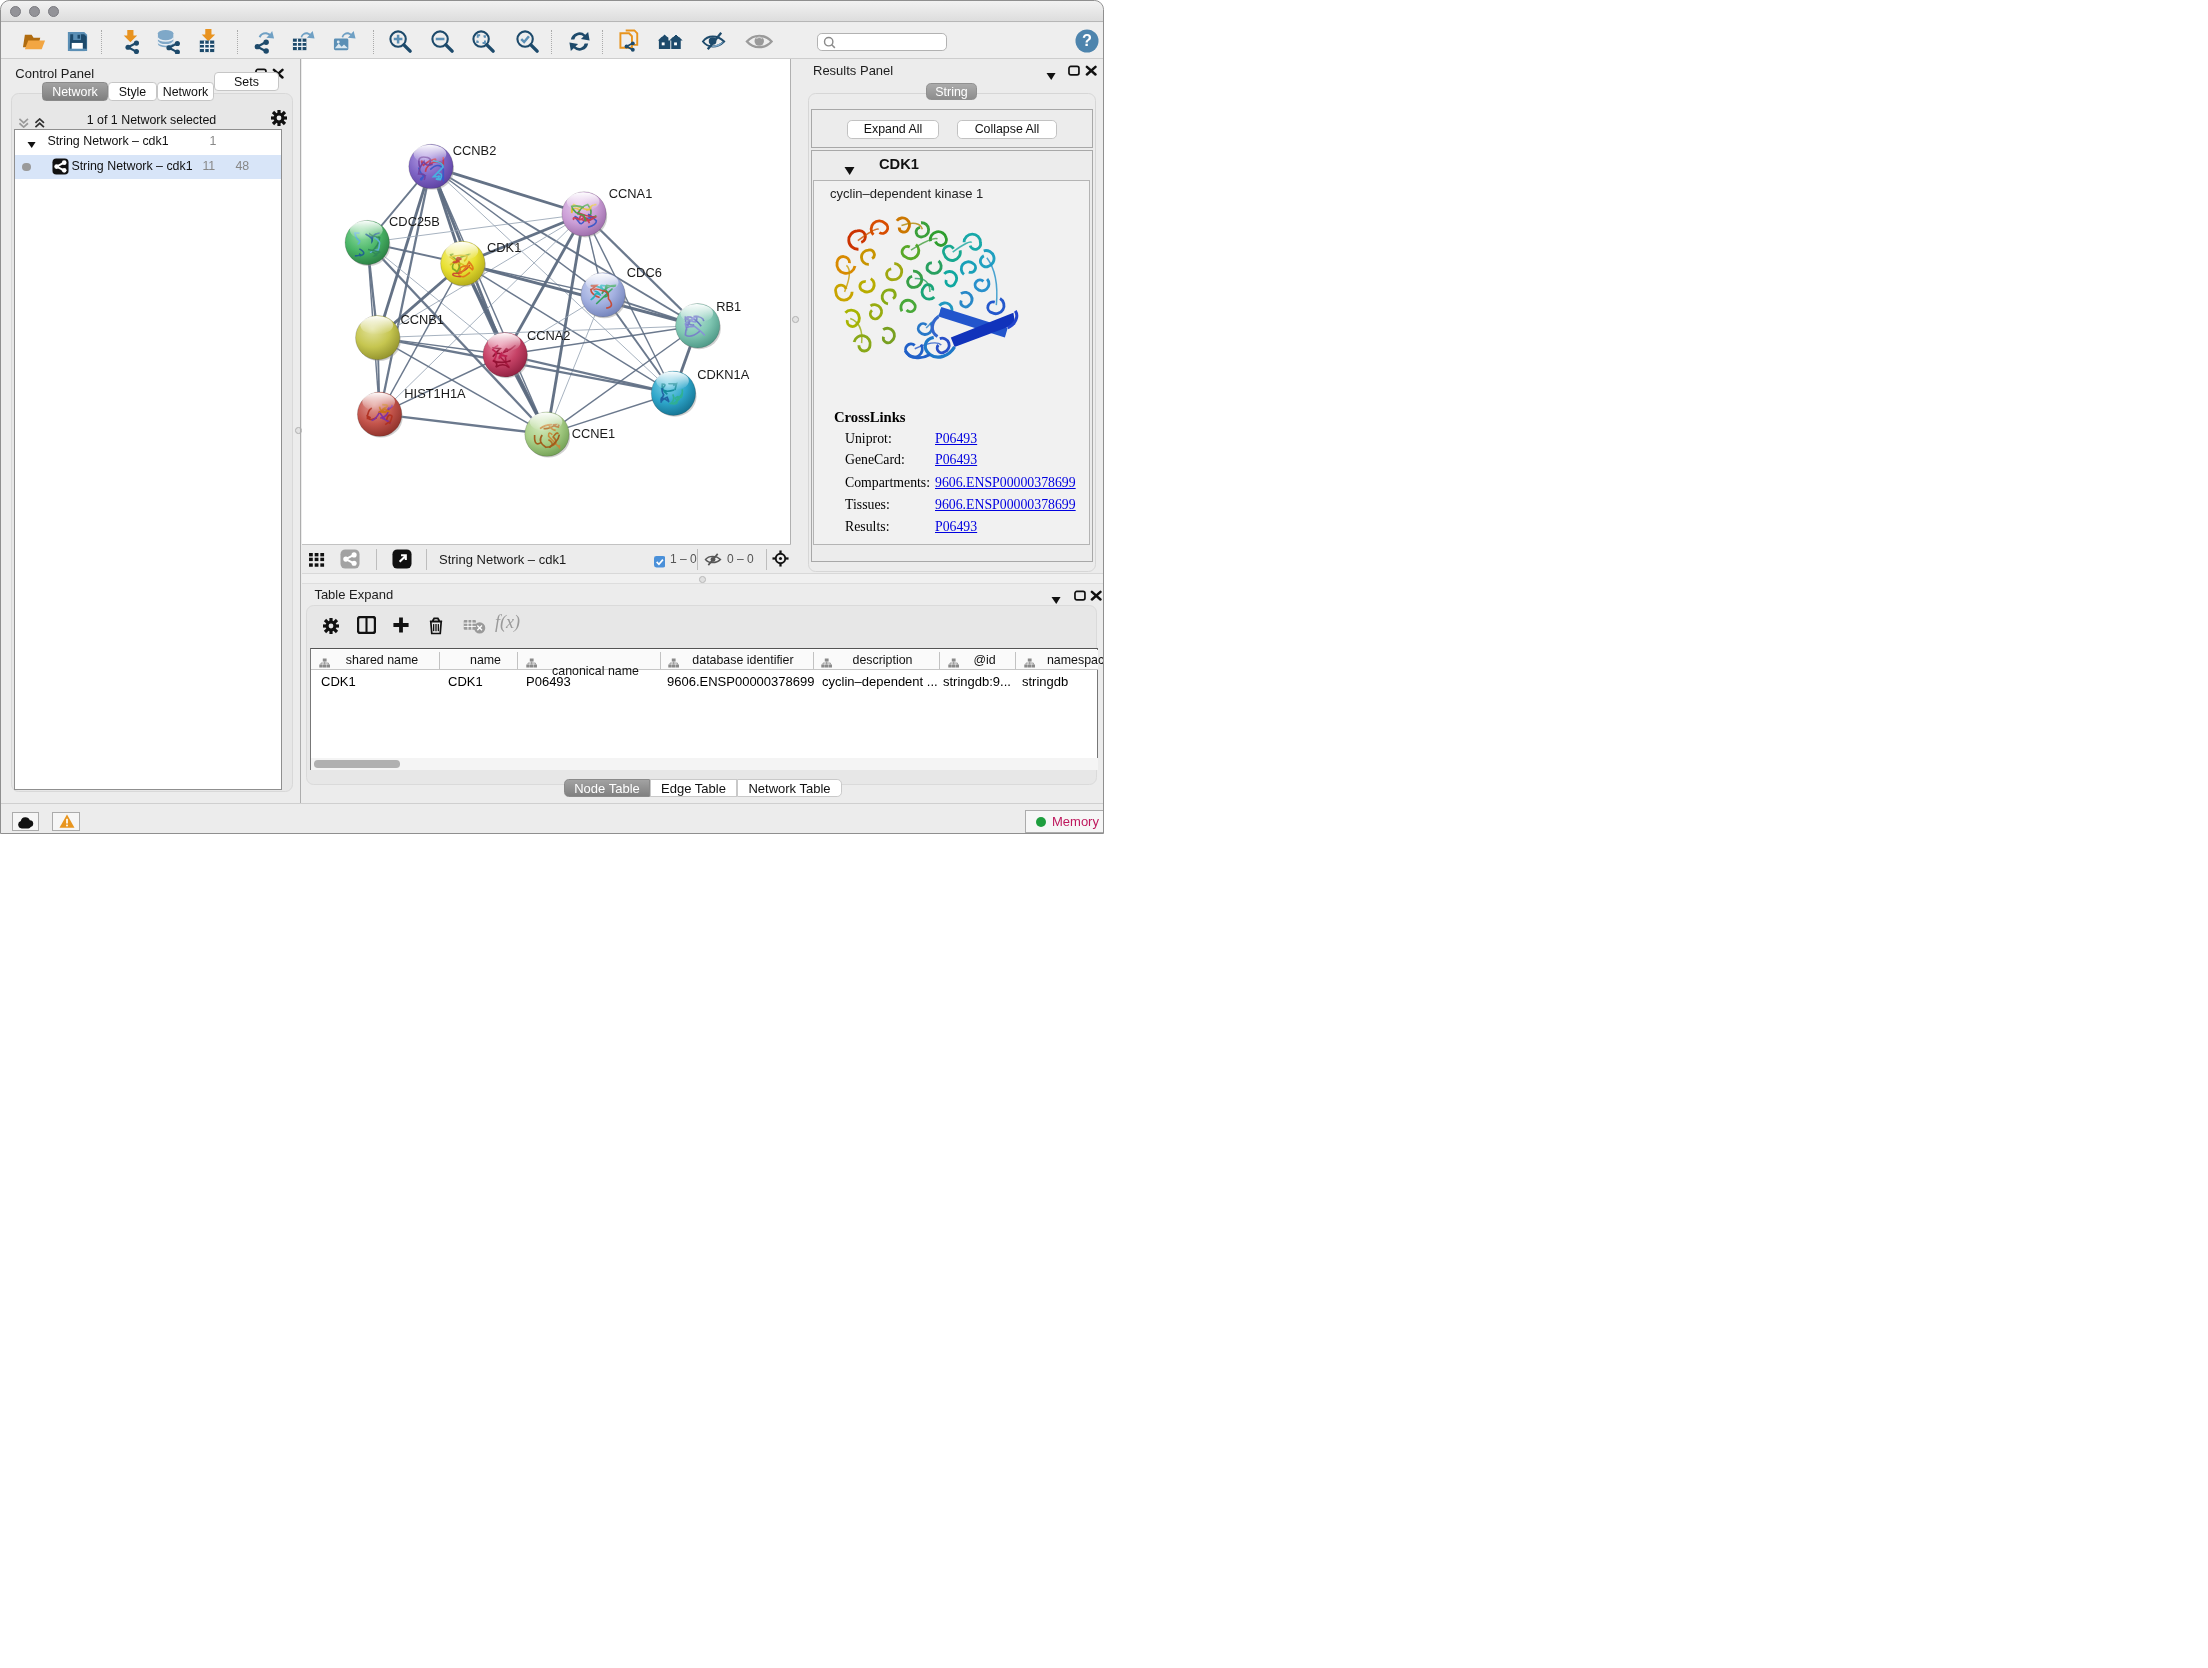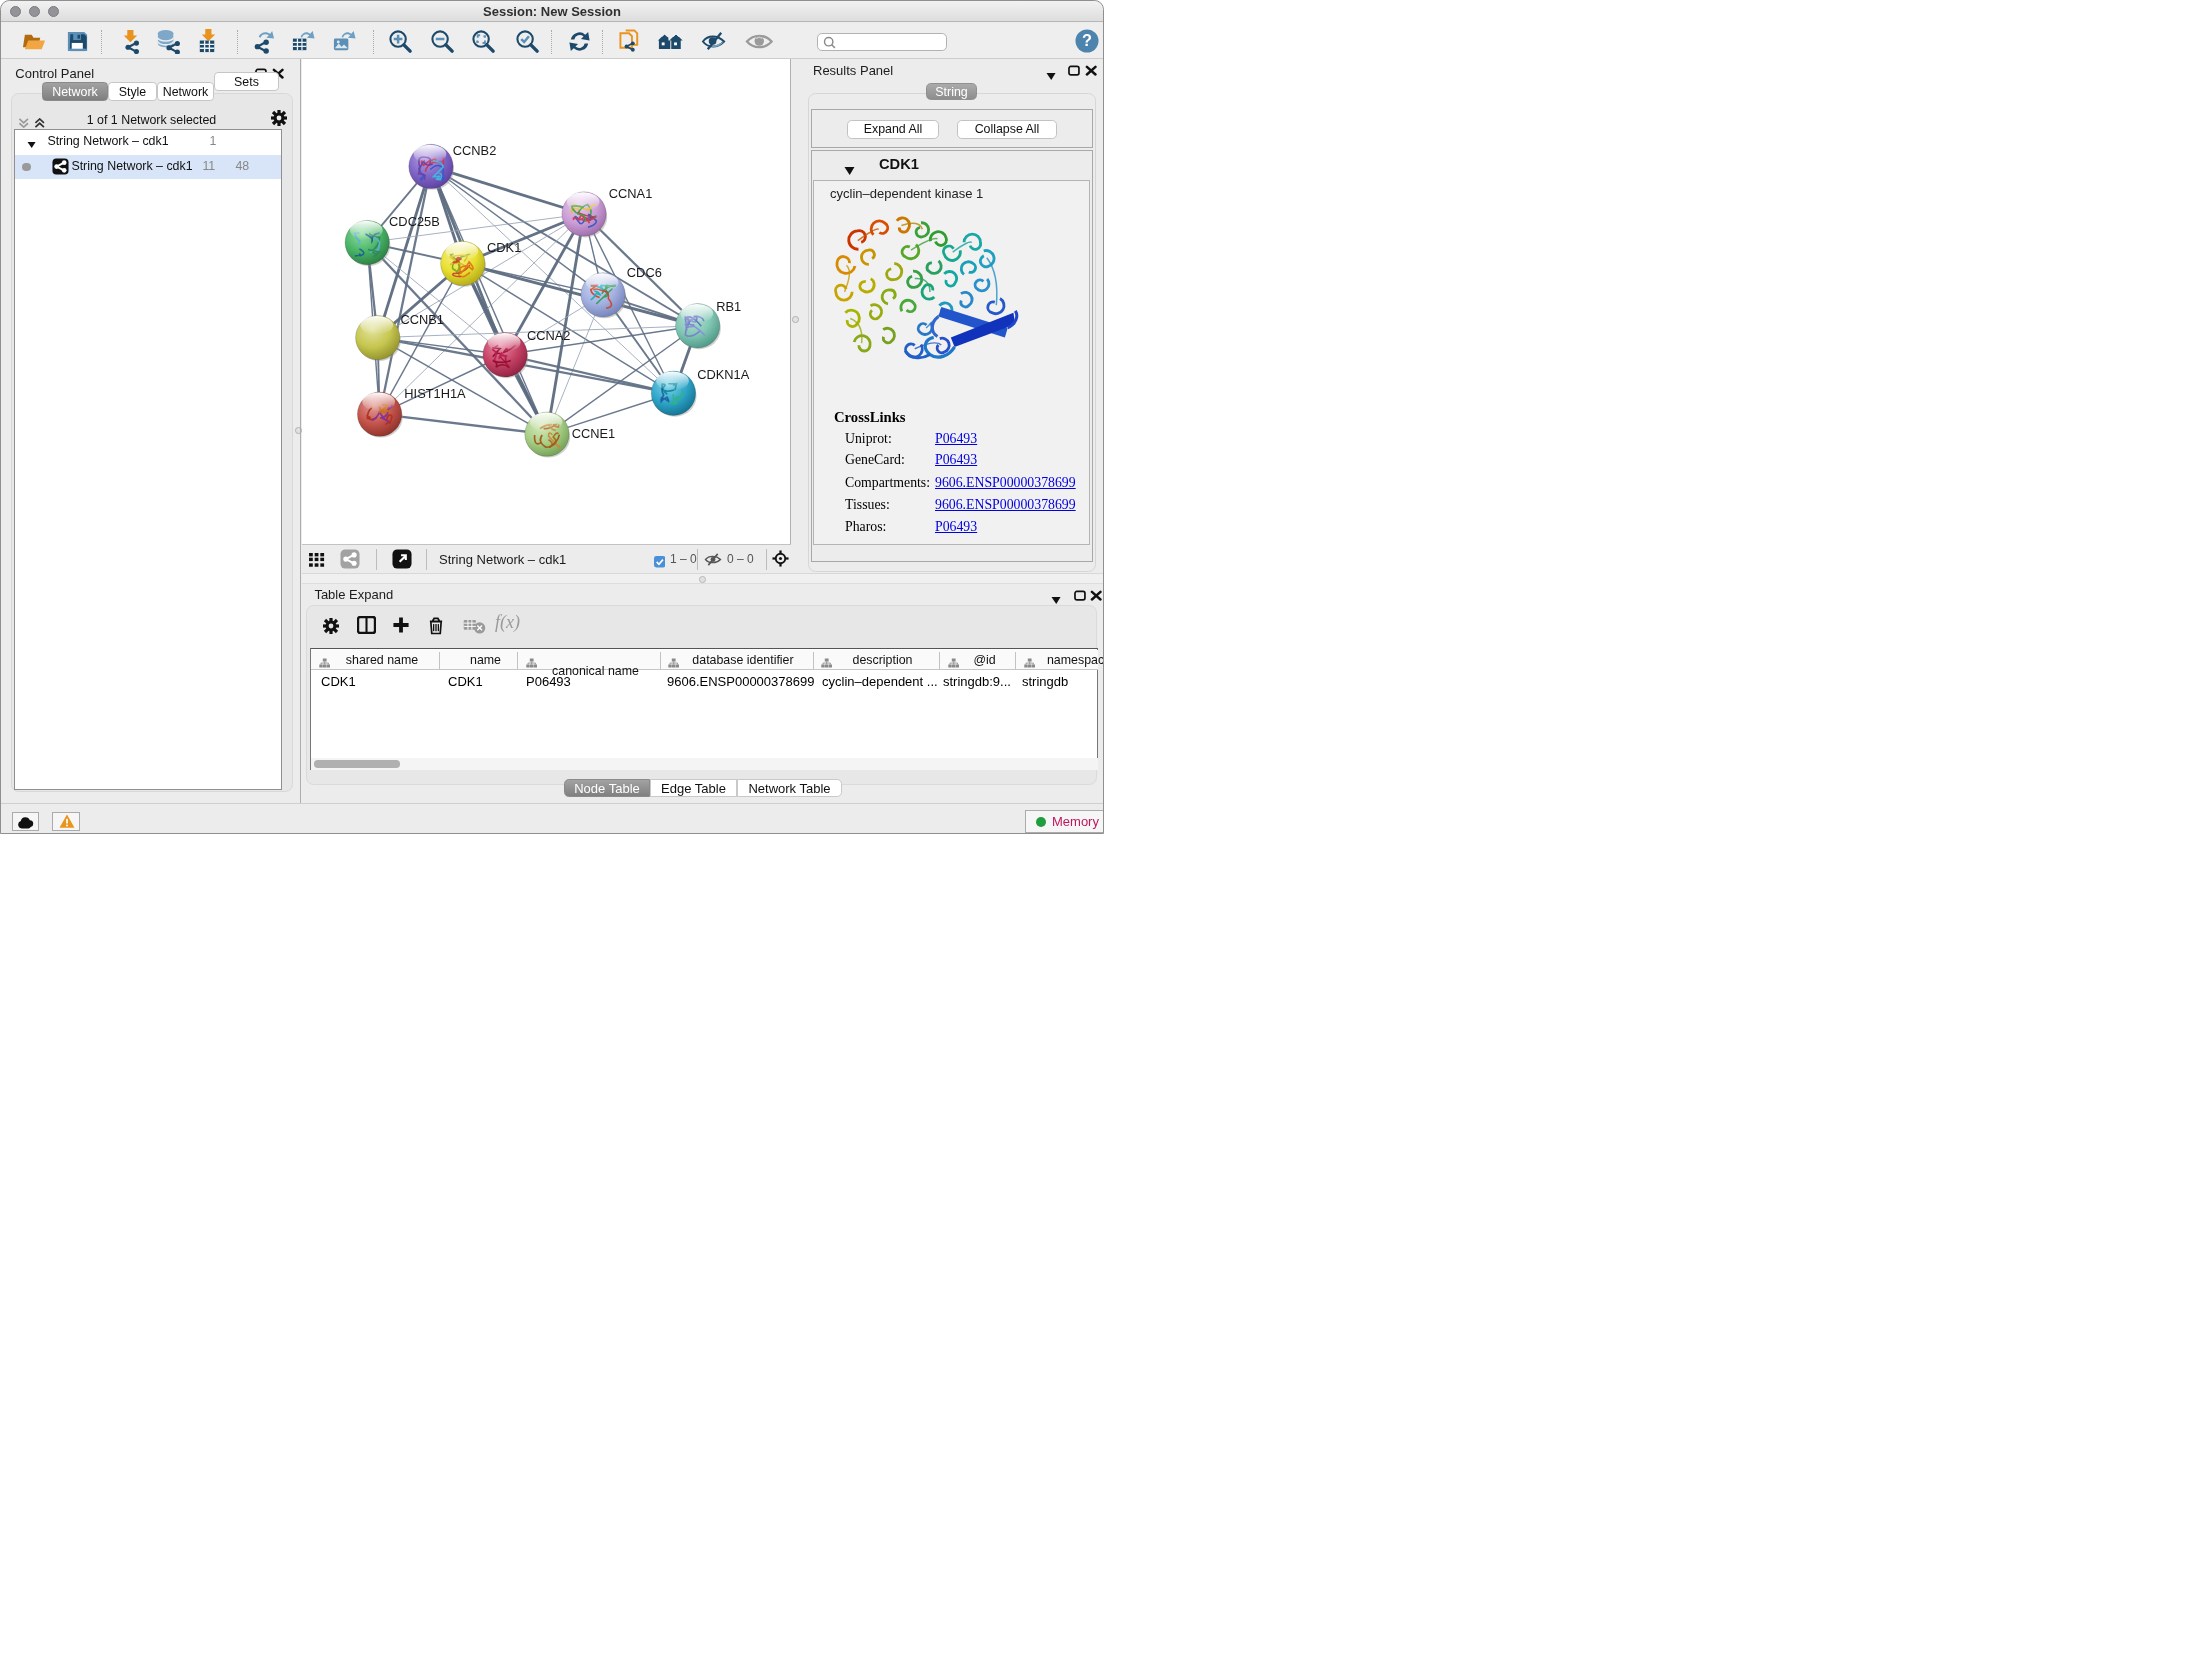--- a/index.html
+++ b/index.html
@@ -29,21 +29,20 @@
 #statusbar{left:0;top:802px;width:1102px;height:31px;background:#ececec;border-top:1px solid #cfcfcf}
 .sbtn{position:absolute;background:#f6f6f6;border:1px solid #ababab;}
 a.lnk{color:#0000e0;text-decoration:underline}
 .serif{font-family:"Liberation Serif",serif}
 </style></head><body>
 <div id="win">
     <div class="abs" id="titlebar">
       <div class="tl" style="left:8.6px"></div>
       <div class="tl" style="left:27.6px"></div>
       <div class="tl" style="left:47px"></div>
-      <div id="title">Session: New Session</div>
     </div>
     <div class="abs" id="toolbar">
       <div class="ic" style="left:21px"><svg width="25" height="25" viewBox="0 0 26 26" style="">
           <path d="M3 6 L10 6 L12 9 L19 9 L16.5 19 L1 19 Z" fill="#b06c10"></path>
           <path d="M6.5 12 L24 12 L20.5 21 L3 21 Z" fill="#f2a643"></path>
         </svg></div>
       <div class="ic" style="left:64px"><svg width="25" height="25" viewBox="0 0 26 26" style="">
           <path d="M3 3 h17 l3 3 v17 h-20 Z" fill="#5b8fb5"></path>
           <path d="M5.5 5.5 h14.5 l2.5 2.5 v12.5 h-17.5 Z" fill="#1d4a6b"></path>
           <rect x="8.5" y="5" width="8" height="6.5" fill="#5b8fb5"></rect>
@@ -623,21 +622,21 @@
         </svg></div>
       <div class="abs serif" style="left:43px;top:350px;font-size:14.7px;font-weight:bold;color:#000">CrossLinks</div>
       <div class="abs serif" style="left:54px;top:372px;font-size:13.8px;color:#000">Uniprot:</div>
       <div class="abs serif" style="left:144px;top:372px;font-size:13.8px"><a class="lnk">P06493</a></div>
       <div class="abs serif" style="left:54px;top:393px;font-size:13.8px;color:#000">GeneCard:</div>
       <div class="abs serif" style="left:144px;top:393px;font-size:13.8px"><a class="lnk">P06493</a></div>
       <div class="abs serif" style="left:54px;top:416px;font-size:13.8px;color:#000">Compartments:</div>
       <div class="abs serif" style="left:144px;top:416px;font-size:13.8px"><a class="lnk">9606.ENSP00000378699</a></div>
       <div class="abs serif" style="left:54px;top:438px;font-size:13.8px;color:#000">Tissues:</div>
       <div class="abs serif" style="left:144px;top:438px;font-size:13.8px"><a class="lnk">9606.ENSP00000378699</a></div>
-      <div class="abs serif" style="left:54px;top:460px;font-size:13.8px;color:#000">Pharos:</div>
+      <div class="abs serif" style="left:54px;top:460px;font-size:13.8px;color:#000">Results:</div>
       <div class="abs serif" style="left:144px;top:460px;font-size:13.8px"><a class="lnk">P06493</a></div>
       <div class="abs" style="left:0px;top:257px;width:6.7px;height:6.7px;border-radius:50%;background:#e2e2e2;border:1px solid #b0b0b0;margin-left:1px"></div>
     </div>
     <div class="abs" id="tpanel" style="overflow:hidden">
       <div class="abs ptitle" style="left:12.4px;top:2.9px">Table Expand</div>
       <div class="abs" style="left:749px;top:6.7px"><svg width="10.5" height="8.6" viewBox="0 0 11 9" style="">
           <path d="M0.5 1 L10.0 1 L5.5 8.5 Z" fill="#111"></path>
         </svg></div>
       <div class="abs" style="left:772px;top:2.9px"><svg width="12.4" height="11.4" viewBox="0 0 13 12" style="">
           <rect x="1" y="1.5" width="10.5" height="9" rx="2" fill="none" stroke="#111" stroke-width="1.8"></rect>

